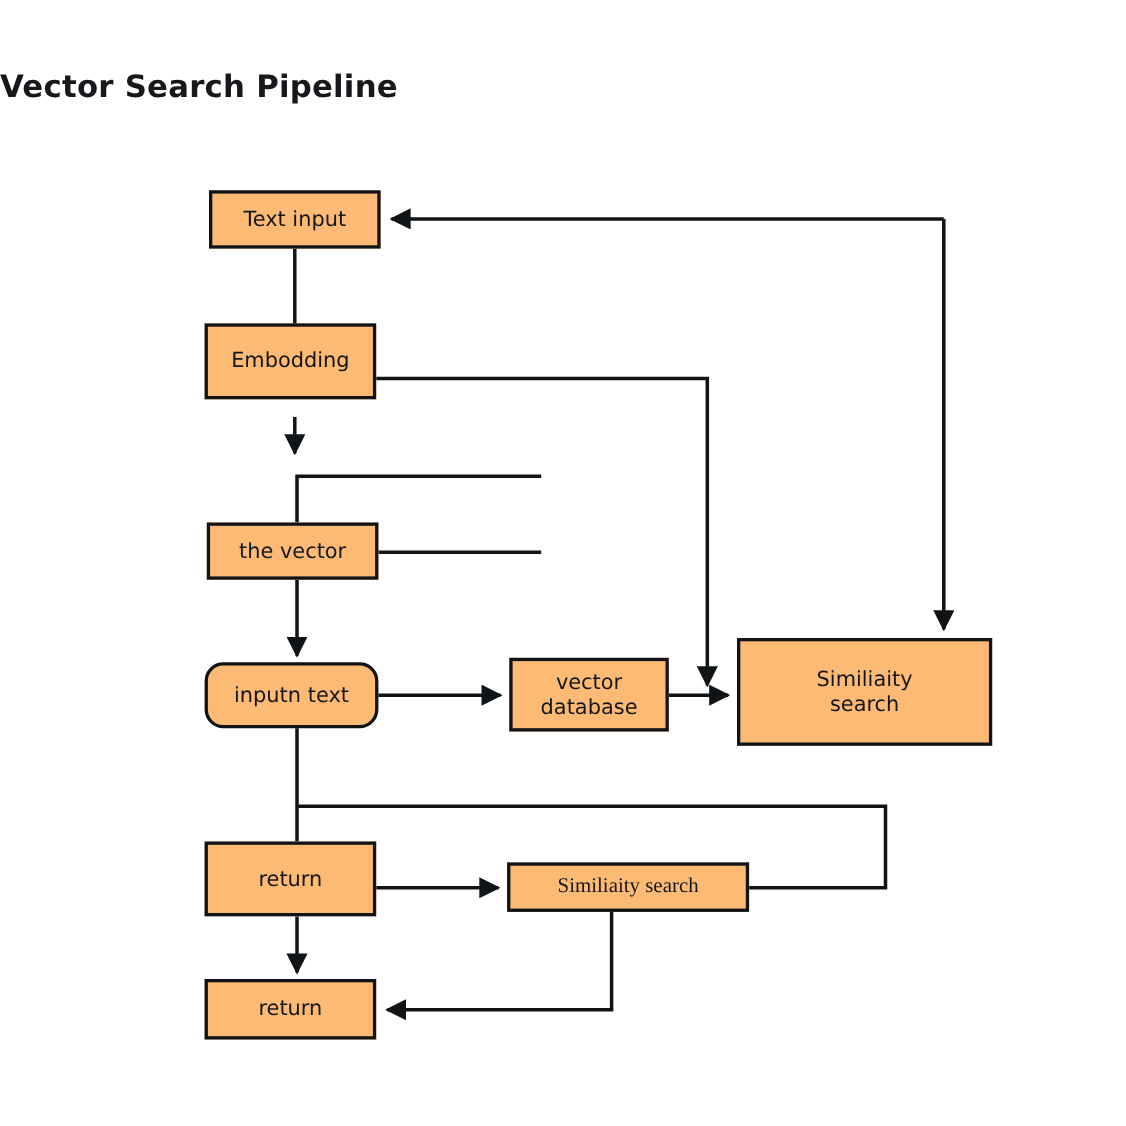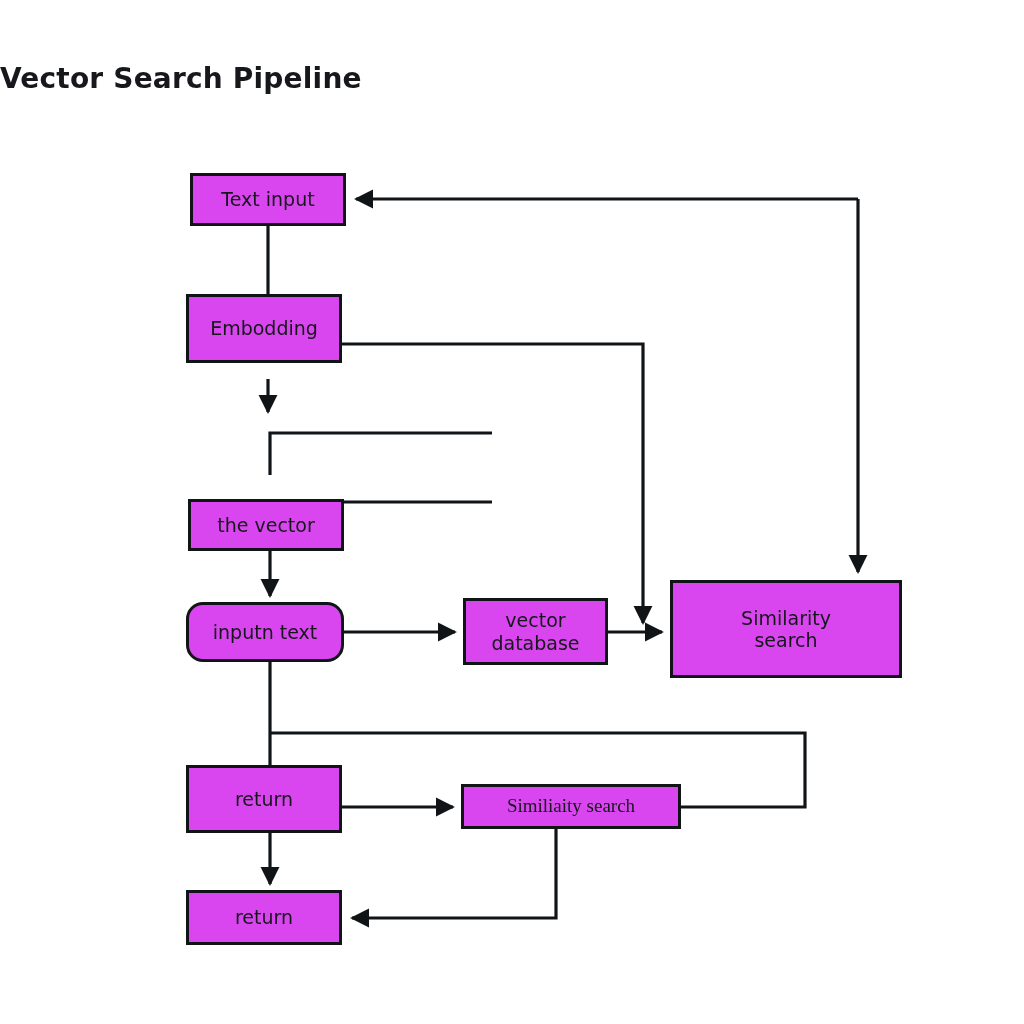--- a/index.html
+++ b/index.html
@@ -19,21 +19,21 @@
     font-family:"DejaVu Sans", sans-serif;
     font-size:28px;
     font-weight:bold;
     color:#16181c;
     letter-spacing:.2px;
   }
 
   .node{
     position:absolute;
     box-sizing:border-box;
-    background:#d946ef;
+    background:#fdba74;
     border:3px solid #111416;
     display:flex;
     align-items:center;
     justify-content:center;
     text-align:center;
     color:#15171a;
     font-family:"DejaVu Sans", sans-serif;
     font-size:19px;
     line-height:1.18;
     padding:2px 6px;
@@ -91,35 +91,35 @@
   </svg>
 
   <div class="node" style="left:190px;top:173px;width:156px;height:53px;">
     <span class="node-label">Text input</span>
   </div>
 
   <div class="node" style="left:186px;top:294px;width:156px;height:69px;">
     <span class="node-label">Embodding</span>
   </div>
 
-  <div class="node" style="left:188px;top:475px;width:156px;height:52px;margin-top:24px;">
+  <div class="node" style="left:188px;top:475px;width:156px;height:52px;">
     <span class="node-label">the vector</span>
   </div>
 
   <div class="node" style="left:186px;top:602px;width:158px;height:60px;border-radius:17px;">
     <span class="node-label">inputn text</span>
   </div>
 
   <div class="node two-line" style="left:463px;top:598px;width:145px;height:67px;">
     <span class="node-label">vector
 database</span>
   </div>
 
   <div class="node two-line" style="left:670px;top:580px;width:232px;height:98px;">
-    <span class="node-label">Similarity
+    <span class="node-label">Similiaity
 search</span>
   </div>
 
   <div class="node" style="left:186px;top:765px;width:156px;height:68px;">
     <span class="node-label">return</span>
   </div>
 
   <div class="node" style="left:461px;top:784px;width:220px;height:45px;font-family:Liberation Serif, serif;">
     <span class="node-label">Similiaity search</span>
   </div>

